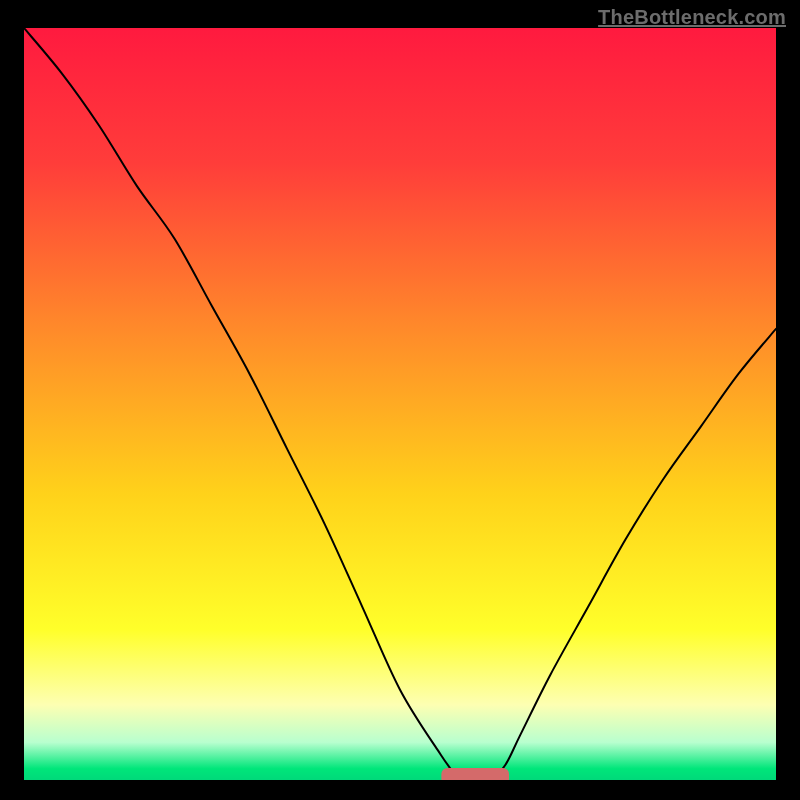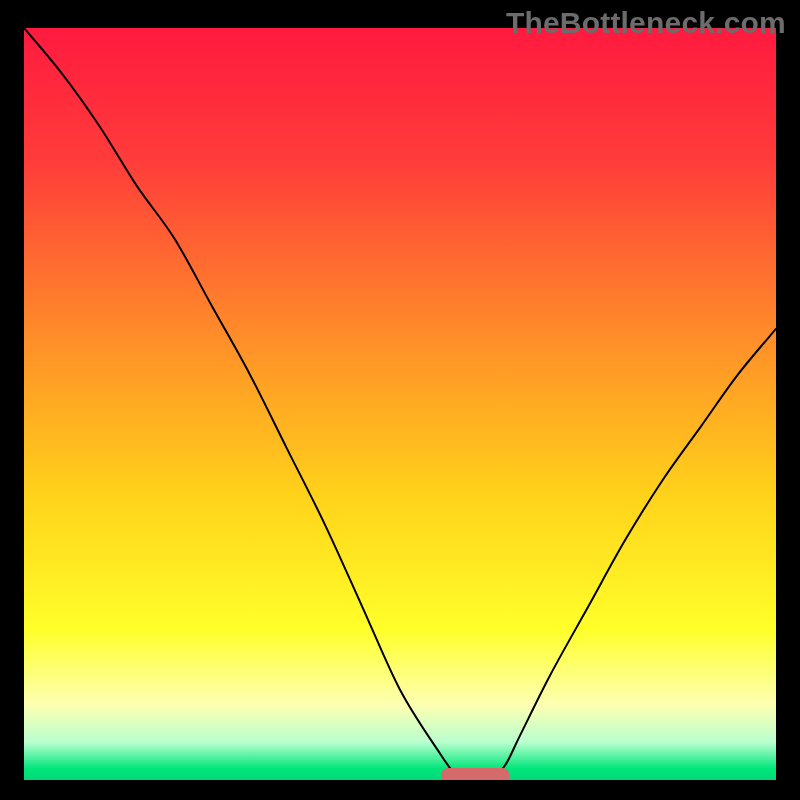--- a/index.html
+++ b/index.html
@@ -17,24 +17,25 @@
     width: 800px;
     height: 800px;
     background: #000000;
   }
 
   .watermark {
     position: absolute;
     top: 6px;
     right: 14px;
     color: #6c6c6c;
-    font-size: 30px;
+    font-size: 20px;
     font-weight: 600;
     letter-spacing: 0.2px;
     z-index: 5;
+    text-decoration: underline;
   }
 
   .plot-wrap {
     position: absolute;
     left: 24px;
     top: 28px;
     width: 752px;
     height: 752px;
     background: #000000;
   }

